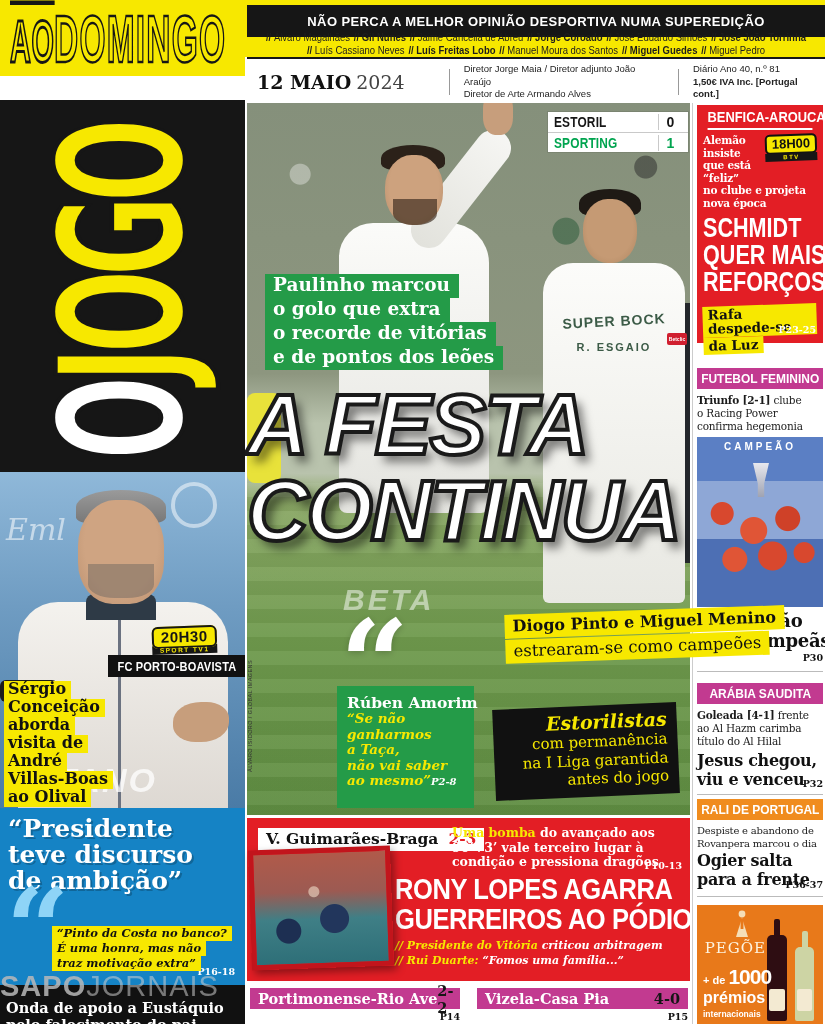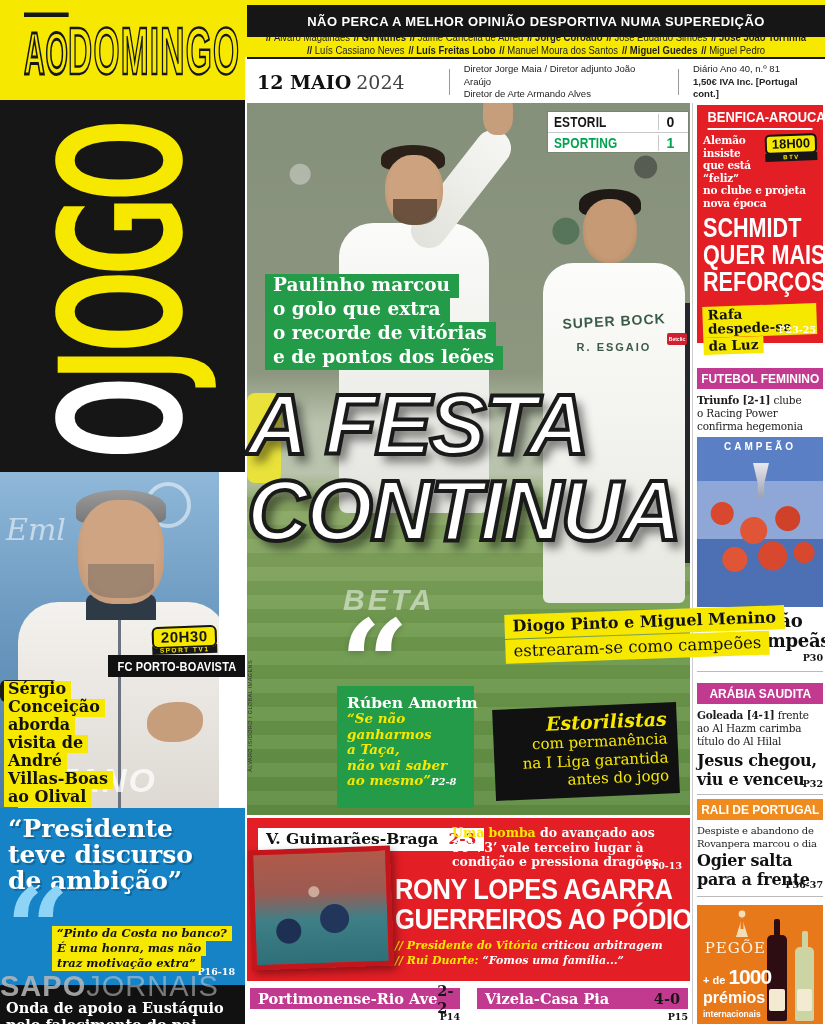--- a/index.html
+++ b/index.html
@@ -2,21 +2,21 @@
 <html><head>
 <meta charset="utf-8">
 <style>
   * { margin:0; padding:0; box-sizing:border-box; }
   html,body { background:#d9d9d9; }
   body { font-family:"Liberation Sans", sans-serif; }
   .page { position:relative; width:825px; height:1024px; margin:0 auto; background:#fff; overflow:hidden; }
 
   
   .top-yellow { position:absolute; left:0; top:0; width:825px; height:57px; background:#F7E800; }
-  .ao-box { position:absolute; left:0; top:0; width:245px; height:100px; background:#F7E800; display:flex; align-items:center; justify-content:flex-start; padding-left:24px; gap:6px; z-index:4; }
+  .ao-box { position:absolute; left:0; top:0; width:245px; height:76px; background:#F7E800; display:flex; align-items:center; justify-content:flex-start; padding-left:10px; gap:6px; z-index:4; }
   .outline-txt { color:#F7E800; -webkit-text-stroke:2px #161616; font-weight:bold; font-family:"Liberation Sans",sans-serif; }
   .ao-part { font-size:40px; transform:scale(0.72,1.5); transform-origin:left center; border-top:3px solid #161616; padding-top:2px; letter-spacing:1px; }
   .domingo-part { font-size:54px; transform:scale(0.62,1.25); transform-origin:left center; letter-spacing:2px; margin-left:-24px; }
   .top-banner { position:absolute; left:247px; top:5px; width:578px; height:32px; background:#161616; color:#fff; font-weight:bold; font-size:13px; letter-spacing:.4px; display:flex; align-items:center; justify-content:center; }
   .contributors { position:absolute; left:247px; top:31px; width:578px; text-align:center; font-size:10px; color:#1d1d1d; transform:scaleX(.95); transform-origin:center; }
   .contributors .row { line-height:13px; white-space:nowrap; }
   .contrib::before { content:"// "; font-weight:bold; }
   .contrib { margin:0 2px; }
   .contrib.b { font-weight:bold; }
   .header-rule { position:absolute; left:247px; top:57px; width:578px; height:2px; background:#161616; }
@@ -26,21 +26,21 @@
   .dl-sep { width:1px; height:26px; background:#999; margin:0 14px; }
   .dl-block { font-size:9.5px; color:#222; line-height:12.5px; }
   .dl-first { margin-left:10px; flex:0 0 auto; }
 
   
   .masthead { position:absolute; left:0; top:100px; width:245px; height:372px; background:#161616; z-index:5; }
   .masthead-rot { position:absolute; left:50%; top:52%; transform:translate(-50%,-50%) rotate(-90deg) scaleY(1.75); white-space:nowrap; font-family:"DejaVu Sans",sans-serif; font-weight:bold; font-size:100px; letter-spacing:-8px; line-height:1; z-index:6; }
   .masthead-rot span { color:#F7E800; -webkit-text-stroke:2.5px #161616; }
   .masthead-rot span.white { color:#fff; }
 
-  .left-photo { position:absolute; left:0; top:472px; width:219px; height:336px; background:linear-gradient(180deg,#8fb8d9 0%,#6f9cc2 40%,#4a7ba6 100%); overflow:hidden; }
+  .left-photo { position:absolute; left:0; top:472px; width:245px; height:336px; background:linear-gradient(180deg,#8fb8d9 0%,#6f9cc2 40%,#4a7ba6 100%); overflow:hidden; }
   .lp-script { position:absolute; left:6px; top:40px; color:rgba(255,255,255,.55); font-family:"DejaVu Serif",serif; font-style:italic; font-size:30px; }
   .lp-board { position:absolute; left:4px; bottom:8px; color:rgba(255,255,255,.75); font-weight:bold; font-size:34px; letter-spacing:2px; font-style:italic; }
   .lp-crest { position:absolute; right:28px; top:10px; width:46px; height:46px; border:4px solid rgba(255,255,255,.5); border-radius:50%; }
   .coach-body { position:absolute; left:18px; top:130px; width:210px; height:210px; background:linear-gradient(180deg,#f4f2ee,#ddd8d2); border-radius:40px 40px 0 0; }
   .coach-zip { position:absolute; left:118px; top:140px; width:3px; height:200px; background:#6b7280; }
   .coach-collar { position:absolute; left:86px; top:122px; width:70px; height:26px; background:#2e3a46; border-radius:8px 8px 0 0; }
   .coach-head { position:absolute; left:78px; top:28px; width:86px; height:104px; background:radial-gradient(ellipse at 50% 42%, #cfa482 0 60%, #b98f6f 100%); border-radius:44% 44% 40% 40%; }
   .coach-hair { position:absolute; left:76px; top:18px; width:90px; height:34px; background:linear-gradient(180deg,#9a9a9a,#777); border-radius:50% 50% 20% 20%; }
   .coach-beard { position:absolute; left:88px; top:92px; width:66px; height:34px; background:rgba(120,110,100,.55); border-radius:0 0 40% 40%; }
   .coach-hand { position:absolute; right:16px; top:230px; width:56px; height:40px; background:#c79e7c; border-radius:50% 40% 50% 40%; }

